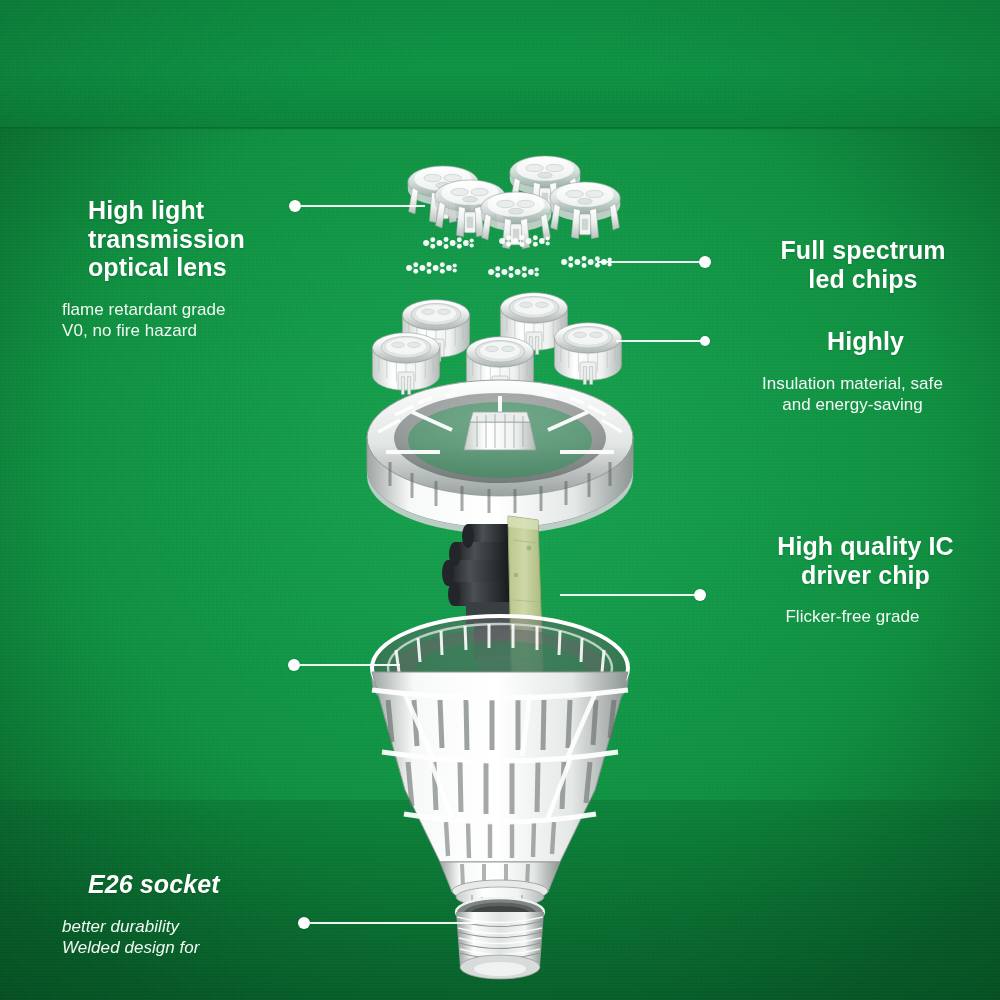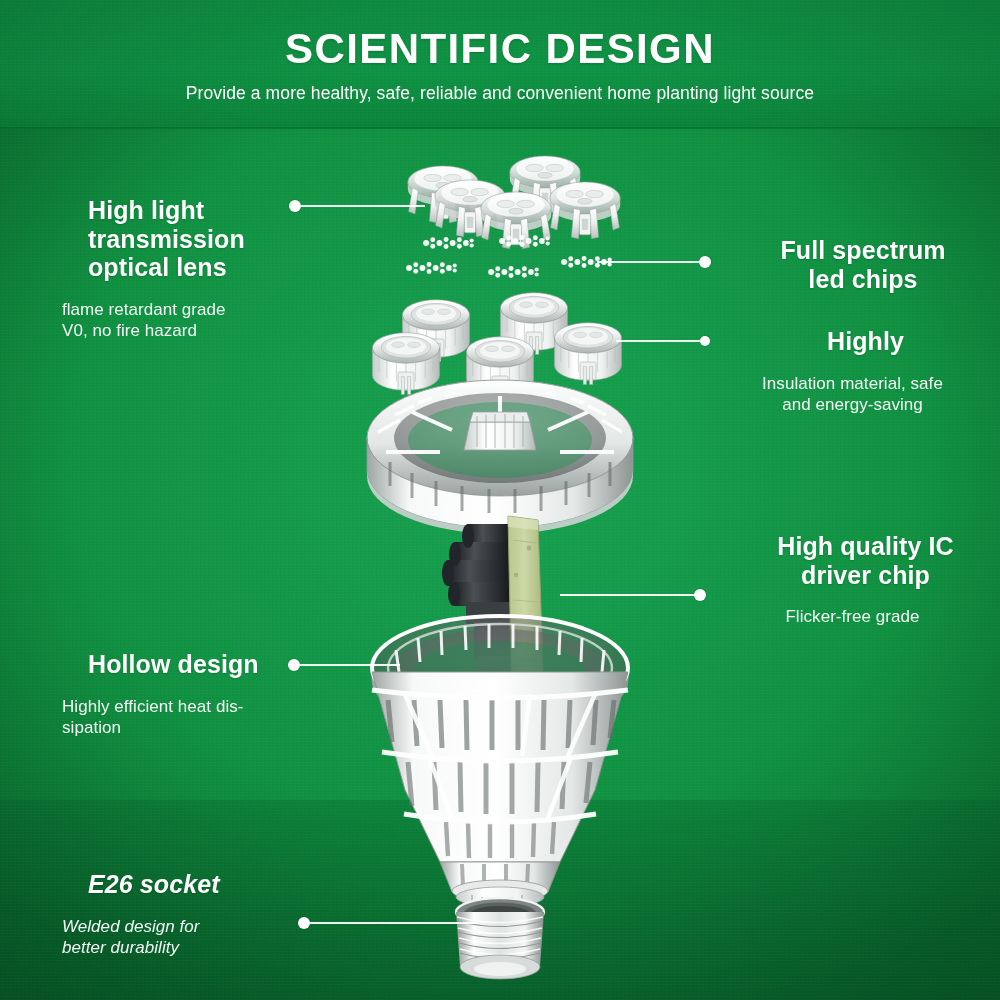--- a/index.html
+++ b/index.html
@@ -93,24 +93,20 @@
 
 <div id="stage">
 
   <div class="bg-base"></div>
   <div class="bg-band-top"></div>
   <div class="bg-band-top-edge"></div>
   <div class="bg-band-bottom"></div>
   <div class="bg-vignette"></div>
   <div class="bg-noise"></div>
 
-  <div class="header">
-    <div class="hdr-title">SCIENTIFIC DESIGN</div>
-    <div class="hdr-sub">Provide a more healthy, safe, reliable and convenient home planting light source</div>
-  </div>
 
   <svg id="product" viewBox="0 0 1000 1000">
     <defs>
       <linearGradient id="gWhiteV" x1="0" y1="0" x2="0" y2="1">
         <stop offset="0" stop-color="#ffffff"></stop>
         <stop offset="0.45" stop-color="#eef1f0"></stop>
         <stop offset="1" stop-color="#b9c0bd"></stop>
       </linearGradient>
       <linearGradient id="gWhiteH" x1="0" y1="0" x2="1" y2="0">
         <stop offset="0" stop-color="#c7cecb"></stop>
@@ -505,33 +501,24 @@
   <div class="callout right" style="left:725px; top:532px; width:255px;">
     <div class="co-title">
       <div>High quality IC</div>
       <div>driver chip</div>
     </div>
     <div class="co-desc">
       <div>Flicker-free grade</div>
     </div>
   </div>
 
-  <div class="callout left" style="left:62px; top:650px; width:260px;">
-    <div class="co-title">
-      <div>Hollow design</div>
-    </div>
-    <div class="co-desc">
-      <div>Highly efficient heat dis-</div>
-      <div>sipation</div>
-    </div>
-  </div>
 
   <div class="callout left" style="left:62px; top:870px; width:260px;font-style:italic;">
     <div class="co-title">
       <div>E26 socket</div>
     </div>
     <div class="co-desc">
+      <div>better durability</div>
       <div>Welded design for</div>
-      <div>better durability</div>
     </div>
   </div>
 
 </div>
 
 </body></html>

